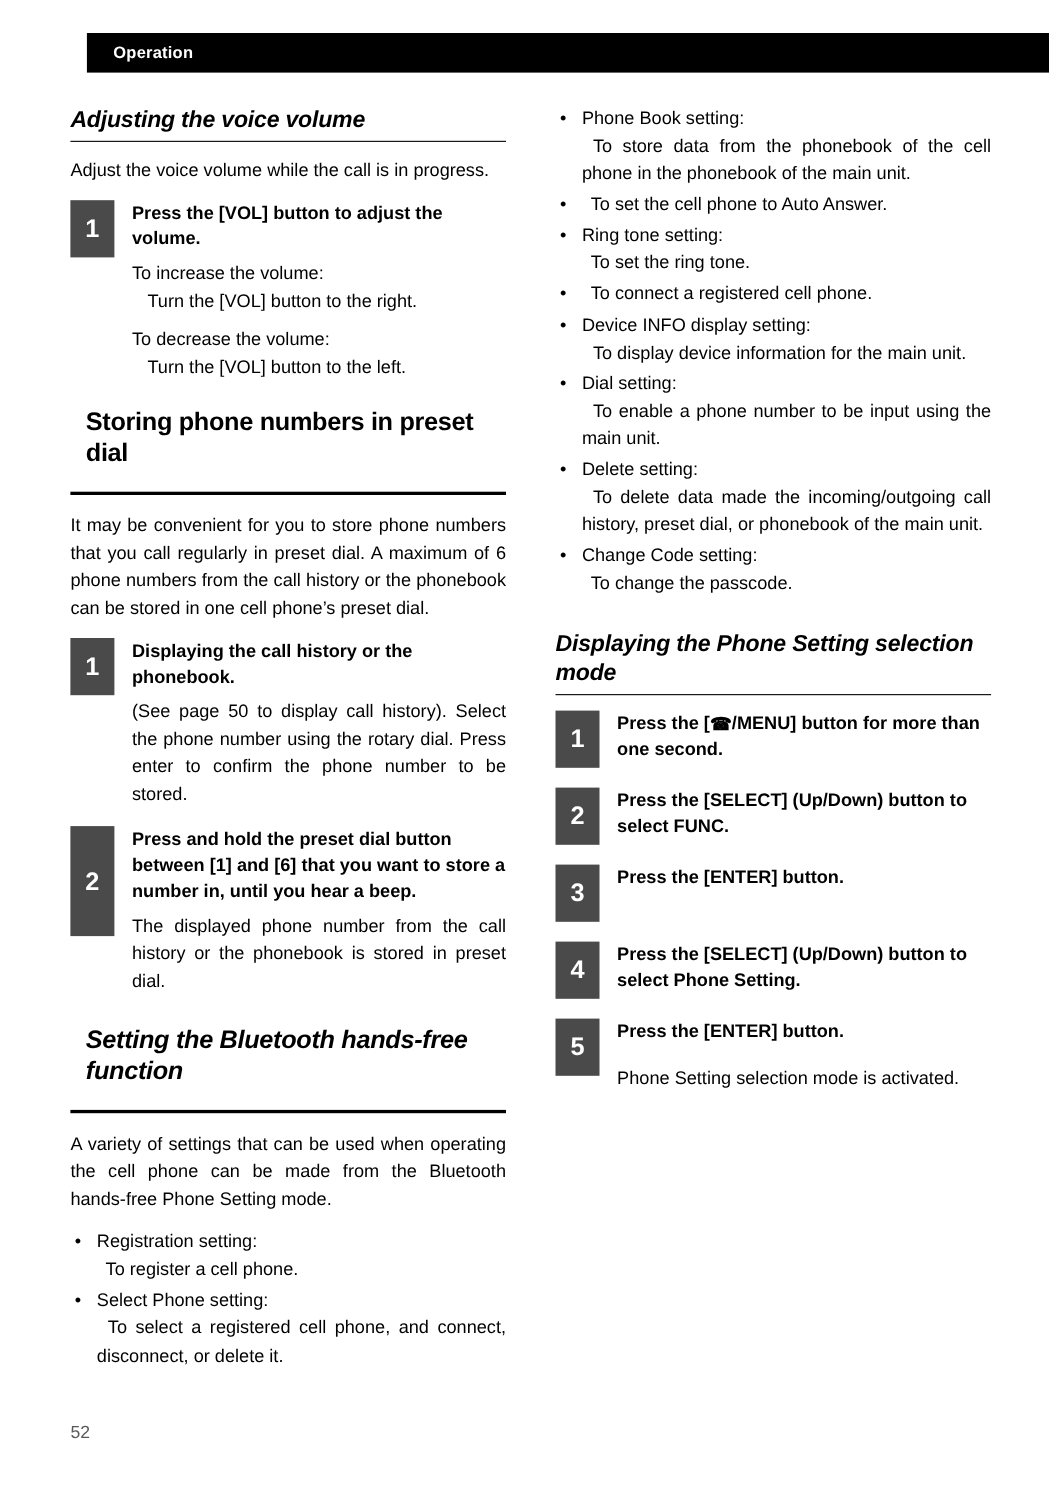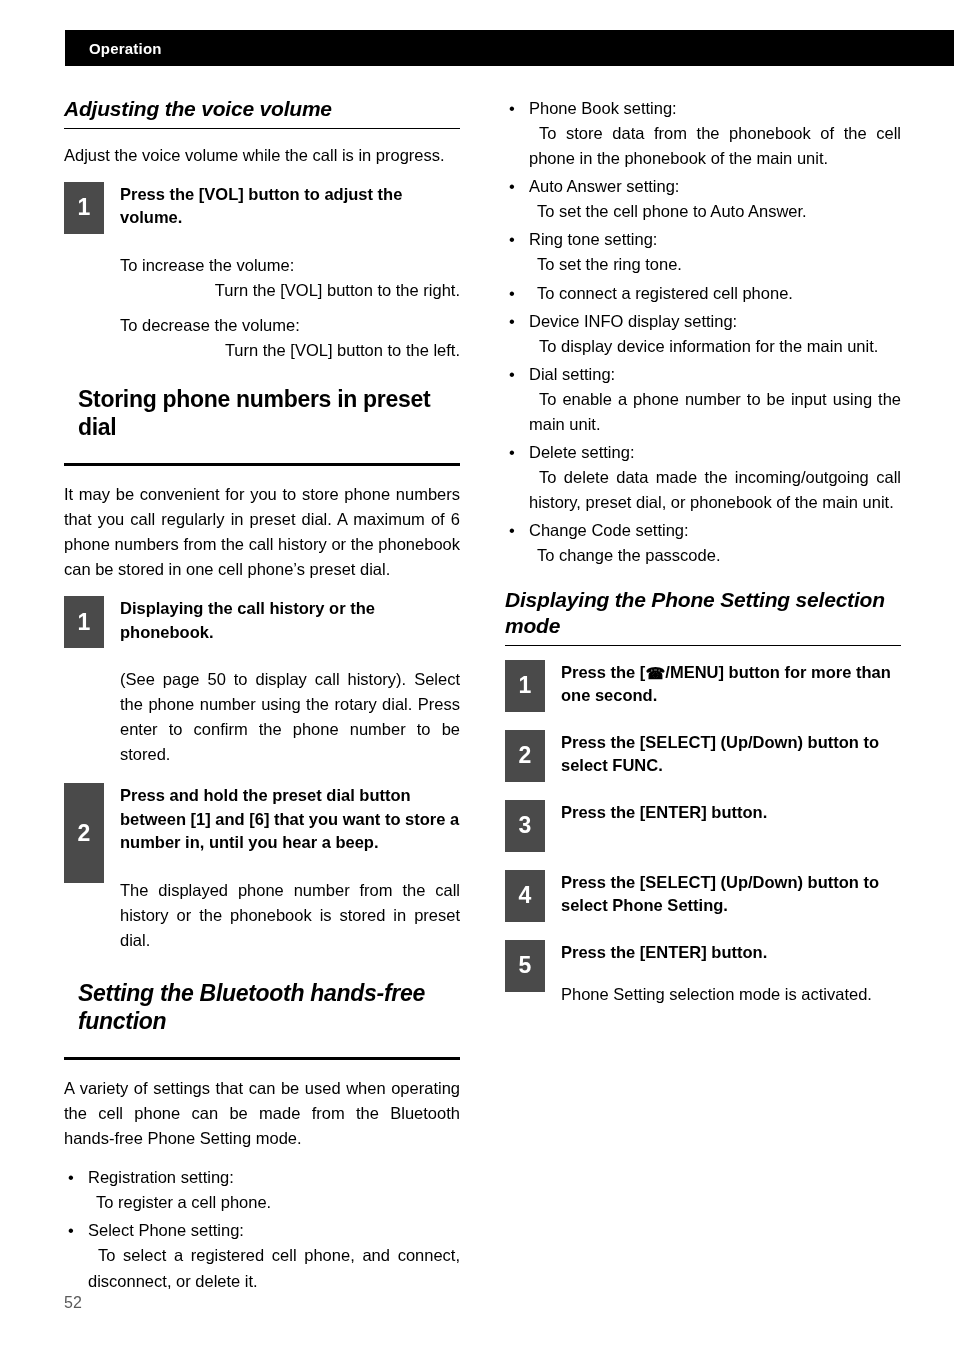--- a/index.html
+++ b/index.html
@@ -12,21 +12,21 @@
     height: 1352px;
     position: relative;
     font-family: "Liberation Sans", sans-serif;
     color: #000000;
     overflow: hidden;
   }
 
   
   .header-bar {
     position: absolute;
-    left: 65px;
+    left: 79px;
     top: 30px;
     right: 0;
     height: 36px;
     background: #000000;
   }
   .header-bar .header-title {
     position: absolute;
     left: 24px;
     top: 50%;
     transform: translateY(-50%);
@@ -115,30 +115,29 @@
   .step-title {
     font-size: 16.5px;
     font-weight: bold;
     line-height: 1.42;
     margin: 0;
     padding-top: 1px;
   }
   .step-body {
     font-size: 16.5px;
     line-height: 1.52;
-    margin: 23px 0 0 0;
+    margin: 7px 0 0 0;
     padding-left: 0;
     text-align: justify;
     text-justify: inter-word;
   }
   .step-body.plain { text-align: left; }
   .step-body .sub {
     display: block;
     padding-left: 14px;
-    text-align: right;
   }
   .step-sub-group { margin-top: 10px; }
 
   
   .step.tall   { min-height: 104px; }
   .step.tall .step-num   { min-height: 100px; bottom: auto; height: 100px; }
   .step.h2     { min-height: 56px; }
   .step.h2 .step-num     { height: 52px; bottom: auto; }
   .step.h1     { min-height: 56px; }
   .step.h1 .step-num     { height: 52px; bottom: auto; }
@@ -254,21 +253,20 @@
   <div class="col col-right">
 
     <ul class="bullets">
       <li>
         <span class="bullet-dot">•</span>
         <span class="bullet-label">Phone Book setting:</span>
         <span class="bullet-desc">To store data from the phonebook of the cell phone in the phonebook of the main unit.</span>
       </li>
       <li>
         <span class="bullet-dot">•</span>
-        <span class="bullet-label">Auto Answer setting:</span>
         <span class="bullet-desc noind">To set the cell phone to Auto Answer.</span>
       </li>
       <li>
         <span class="bullet-dot">•</span>
         <span class="bullet-label">Ring tone setting:</span>
         <span class="bullet-desc noind">To set the ring tone.</span>
       </li>
       <li>
         <span class="bullet-dot">•</span>
         <span class="bullet-desc noind">To connect a registered cell phone.</span>
@@ -288,21 +286,21 @@
         <span class="bullet-label">Delete setting:</span>
         <span class="bullet-desc">To delete data made the incoming/outgoing call history, preset dial, or phonebook of the main unit.</span>
       </li>
       <li>
         <span class="bullet-dot">•</span>
         <span class="bullet-label">Change Code setting:</span>
         <span class="bullet-desc noind">To change the passcode.</span>
       </li>
     </ul>
 
-    <h2 class="h-italic" style="margin-top:19px;">Displaying the Phone Setting selection mode</h2>
+    <h2 class="h-italic" style="margin-top:30px;">Displaying the Phone Setting selection mode</h2>
     <hr class="rule-thin">
 
     <div class="step h2">
       <div class="step-num">1</div>
       <div class="step-title"><span>Press the [</span><span class="phone-glyph">☎</span><span>/MENU] button for more than one second.</span></div>
     </div>
 
     <div class="step h2" style="margin-top:14px;">
       <div class="step-num">2</div>
       <div class="step-title">Press the [SELECT] (Up/Down) button to select FUNC.</div>

